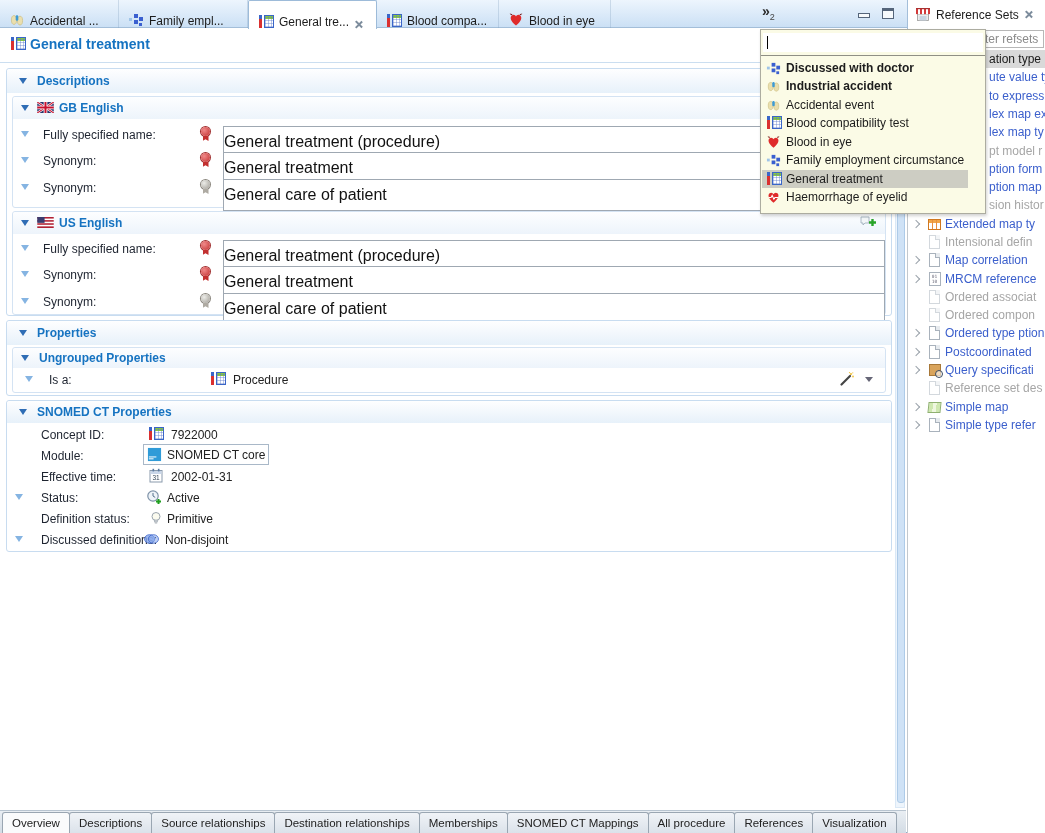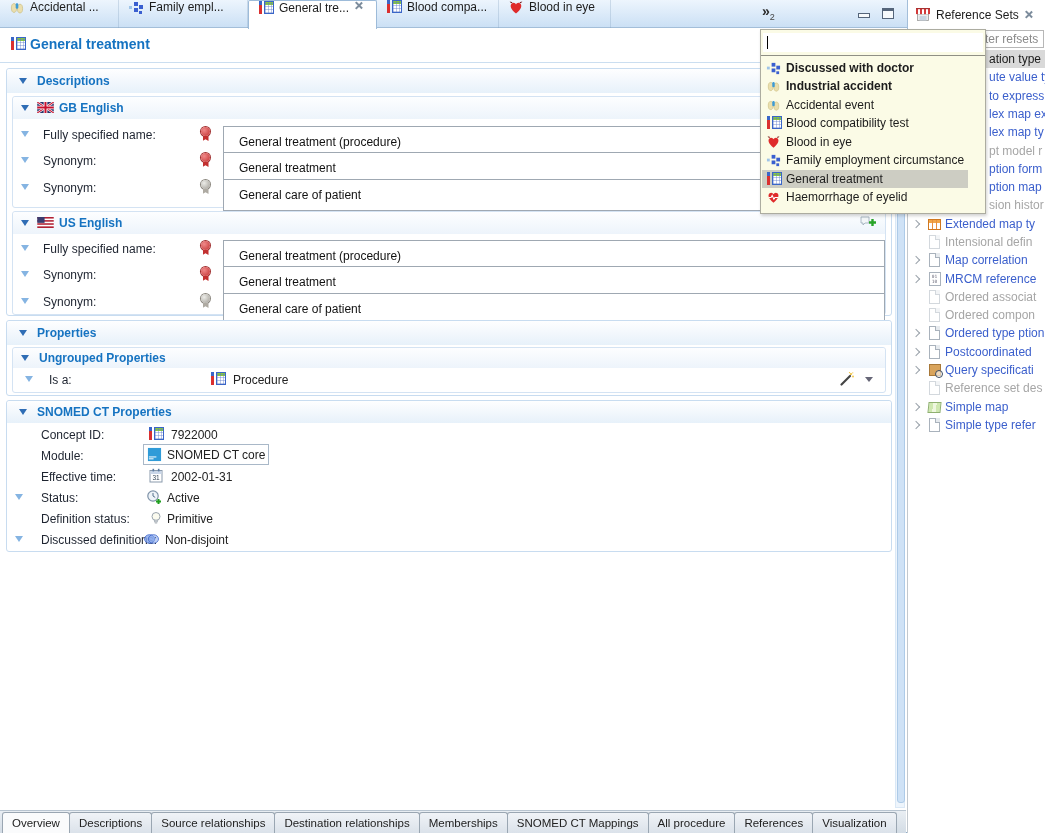--- a/index.html
+++ b/index.html
@@ -1,21 +1,21 @@
 <!DOCTYPE html>
 <html><head>
 <meta charset="utf-8">
 <style>
   html,body{margin:0;padding:0}
   .app{position:relative;width:1045px;height:833px;background:#fff;overflow:hidden;
        font-family:"Liberation Sans",sans-serif;outline:1px solid #8FAECB;outline-offset:-1px}
   
   .topbar{position:absolute;left:0;top:0;width:1045px;height:28px;
           background:linear-gradient(#EDF5FD,#CBE0F5);border-bottom:1px solid #A3BED9;box-sizing:border-box}
-  .tab{position:absolute;top:0;height:28px;display:flex;align-items:flex-start;gap:5px;padding:0 8px;
+  .tab{position:absolute;top:0;height:28px;display:flex;align-items:flex-end;gap:5px;padding:0 8px;
        box-sizing:border-box;font-size:12px;color:#1c1c1c;white-space:nowrap;border-right:1px solid rgba(130,160,190,.30)}
   .tab.active{background:#fff;border:1px solid #9DBBD9;border-bottom:none;border-radius:2px 2px 0 0;height:29px;z-index:3}
   .ics{display:inline-flex;width:17px;justify-content:center;flex:none;align-items:center}
   .x{position:relative;width:9px;height:9px;display:inline-block;flex:none}
   .x::before,.x::after{content:"";position:absolute;left:4px;top:0;width:1.5px;height:9px;background:#7C8C9C}
   .x::before{transform:rotate(45deg)}.x::after{transform:rotate(-45deg)}
   .overflow{position:absolute;left:762px;top:3px;font-size:14px;font-weight:bold;color:#2b2b2b;z-index:2}
   .overflow sub{font-size:9px;font-weight:normal;color:#444}
   .wb{position:absolute;box-sizing:border-box;background:#F7FAFC;border:1px solid #55657A}
   .wb-min{left:858px;top:13px;width:12px;height:5px}
@@ -33,21 +33,21 @@
   .shdr{position:relative;height:24px;background:linear-gradient(#FEFEFF,#E7F1FA);border-radius:3px 3px 0 0}
   .stitle{position:absolute;font-weight:bold;color:#1673C1;font-size:12px;white-space:nowrap}
   .sub{position:absolute;left:5px;width:874px;border:1px solid #D4E3F3;border-radius:3px;background:#fff;box-sizing:border-box}
   .subhdr{position:relative;height:22px;background:linear-gradient(#FDFEFF,#EDF4FB);border-radius:3px 3px 0 0}
   .tri{width:0;height:0;border-left:4.5px solid transparent;border-right:4.5px solid transparent;border-top:6px solid #2F6DB5;position:absolute}
   .tri.lt{border-top-color:#85B4E2}
   .lbl{position:absolute;font-size:12px;color:#1E2430;white-space:nowrap}
   .val{position:absolute;font-size:12px;color:#222;white-space:nowrap}
   .drow{position:absolute;left:0;width:100%;height:20px}
   .din{position:absolute;left:210px;width:662px;height:32px;border:1px solid #9FA8B2;background:#fff;font-family:"Liberation Sans",sans-serif;
-       font-size:12px;color:#111;padding:0 15px;box-sizing:border-box}
+       font-size:16px;color:#111;padding:0 0;box-sizing:border-box}
   
   .ros{position:absolute;width:13px;height:14px}
   .ros::before{content:"";position:absolute;left:2px;top:0;width:9px;height:9px;border-radius:50%;
       background:radial-gradient(circle at 35% 35%,#F08A8A,#C23030);box-shadow:0 0 0 1px #A03030}
   .ros::after{content:"";position:absolute;left:3.5px;top:9px;width:6px;height:5px;background:#C23030;
       clip-path:polygon(0 0,100% 0,100% 100%,50% 65%,0 100%)}
   .ros.gray::before{background:radial-gradient(circle at 35% 35%,#ECECE8,#9E9A92);box-shadow:0 0 0 1px #8A867E}
   .ros.gray::after{background:#AEAAA2}
   
   .ic-concept{position:relative;width:16px;height:14px;display:inline-block;flex:none}

